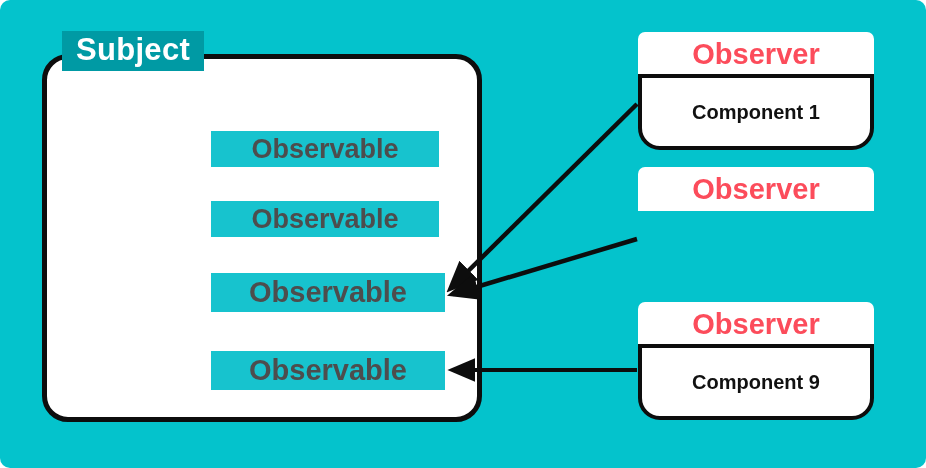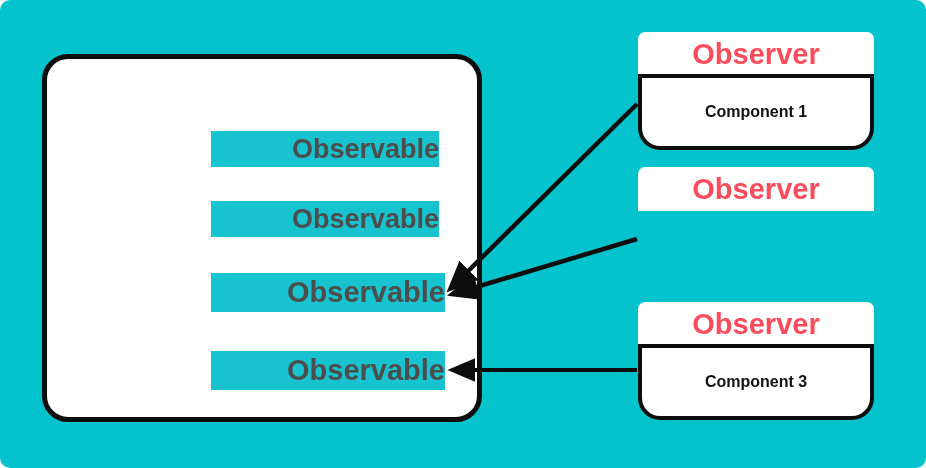--- a/index.html
+++ b/index.html
@@ -48,21 +48,21 @@
   .observable {
     position: absolute;
     background: #17C3CE;
     color: #4D4D4D;
     font-weight: bold;
     line-height: 1.0;
     white-space: nowrap;
     z-index: 3;
     display: flex;
     align-items: center;
-    justify-content: flex-end;
+    justify-content: center;
   }
 
   
   .observer-card {
     position: absolute;
     width: 236px;
     height: 118px;
     z-index: 4;
   }
   .observer-head {
@@ -94,21 +94,21 @@
     background: #ffffff;
     border: 4px solid #0d0d0d;
     border-radius: 0 0 22px 22px;
     box-sizing: border-box;
     display: flex;
     align-items: center;
     justify-content: center;
   }
   .observer-body span {
     color: #111111;
-    font-size: 16px;
+    font-size: 20px;
     font-weight: bold;
     line-height: 1.0;
     white-space: nowrap;
   }
 
   
   #arrow-layer {
     position: absolute;
     left: 0;
     top: 0;
@@ -118,20 +118,21 @@
     pointer-events: none;
   }
 </style>
 </head>
 <body>
 
 <div id="canvas">
 
   <div id="subject-panel"></div>
 
+  <div id="subject-label">Subject</div>
 
   <div class="observable" style="left:211px; top:131px; width:228px; height:36px; font-size:27px;">
     <span>Observable</span>
   </div>
   <div class="observable" style="left:211px; top:201px; width:228px; height:36px; font-size:27px;">
     <span>Observable</span>
   </div>
   <div class="observable" style="left:211px; top:273px; width:234px; height:39px; font-size:29px;">
     <span>Observable</span>
   </div>
@@ -152,21 +153,21 @@
     <div class="observer-head">
       <span>Observer</span>
     </div>
   </div>
 
   <div class="observer-card" style="left:638px; top:302px;">
     <div class="observer-head">
       <span>Observer</span>
     </div>
     <div class="observer-body">
-      <span>Component 3</span>
+      <span>Component 9</span>
     </div>
   </div>
 
   <svg id="arrow-layer" viewBox="0 0 926 468" width="926" height="468">
     <defs>
       <marker id="arrowhead" markerWidth="7" markerHeight="7" refX="5.6" refY="3" orient="auto" markerUnits="strokeWidth">
         <path d="M0,0 L7,3 L0,6 Z" fill="#0d0d0d"></path>
       </marker>
     </defs>
     <line x1="637" y1="104" x2="451" y2="288" stroke="#0d0d0d" stroke-width="4.5" marker-end="url(#arrowhead)"></line>

